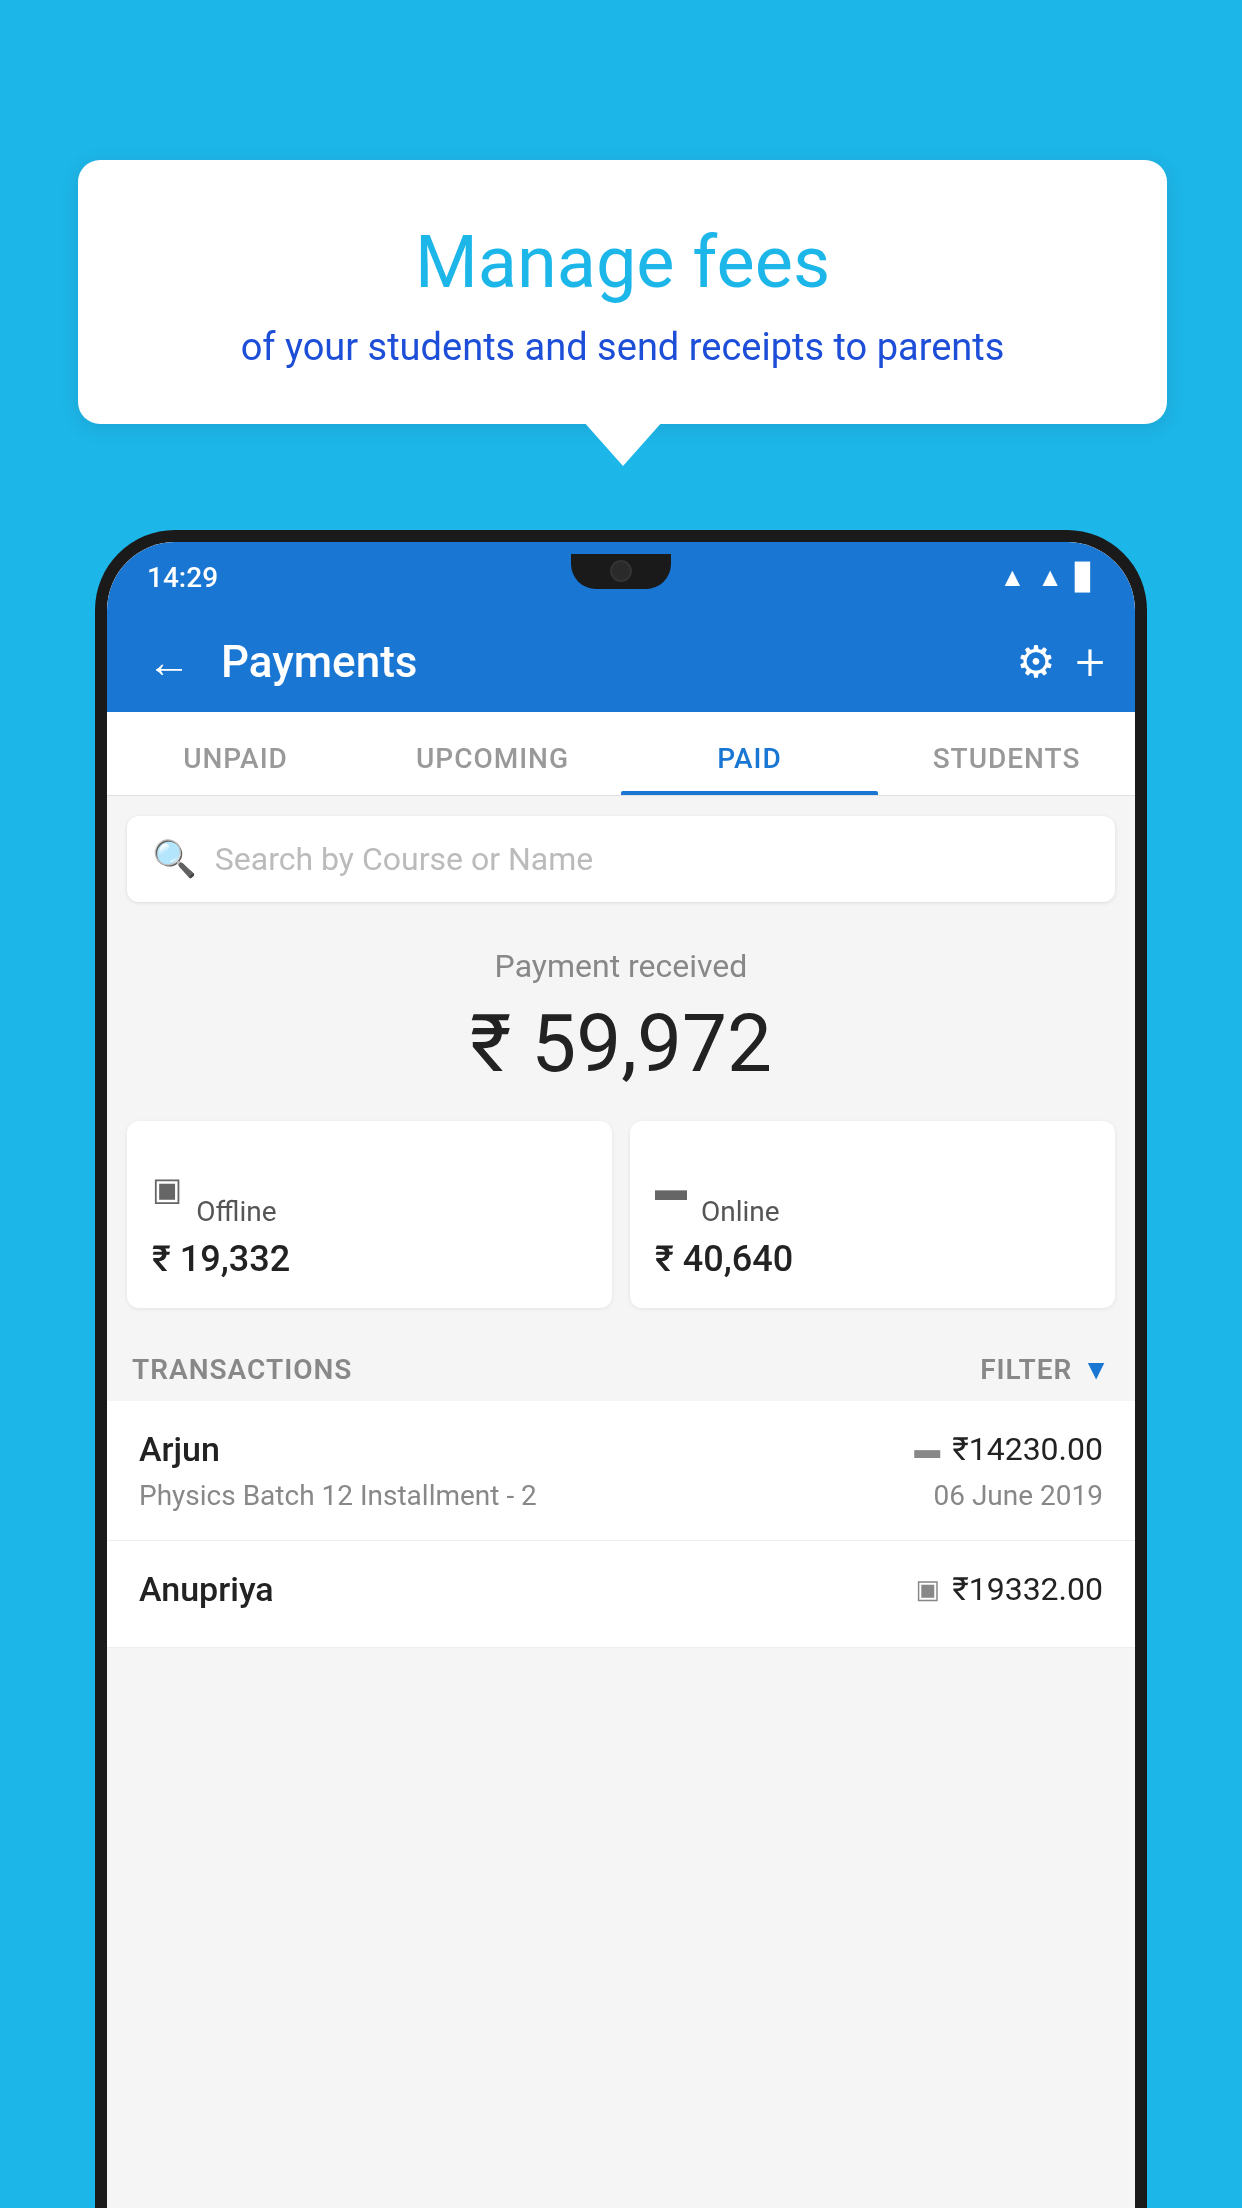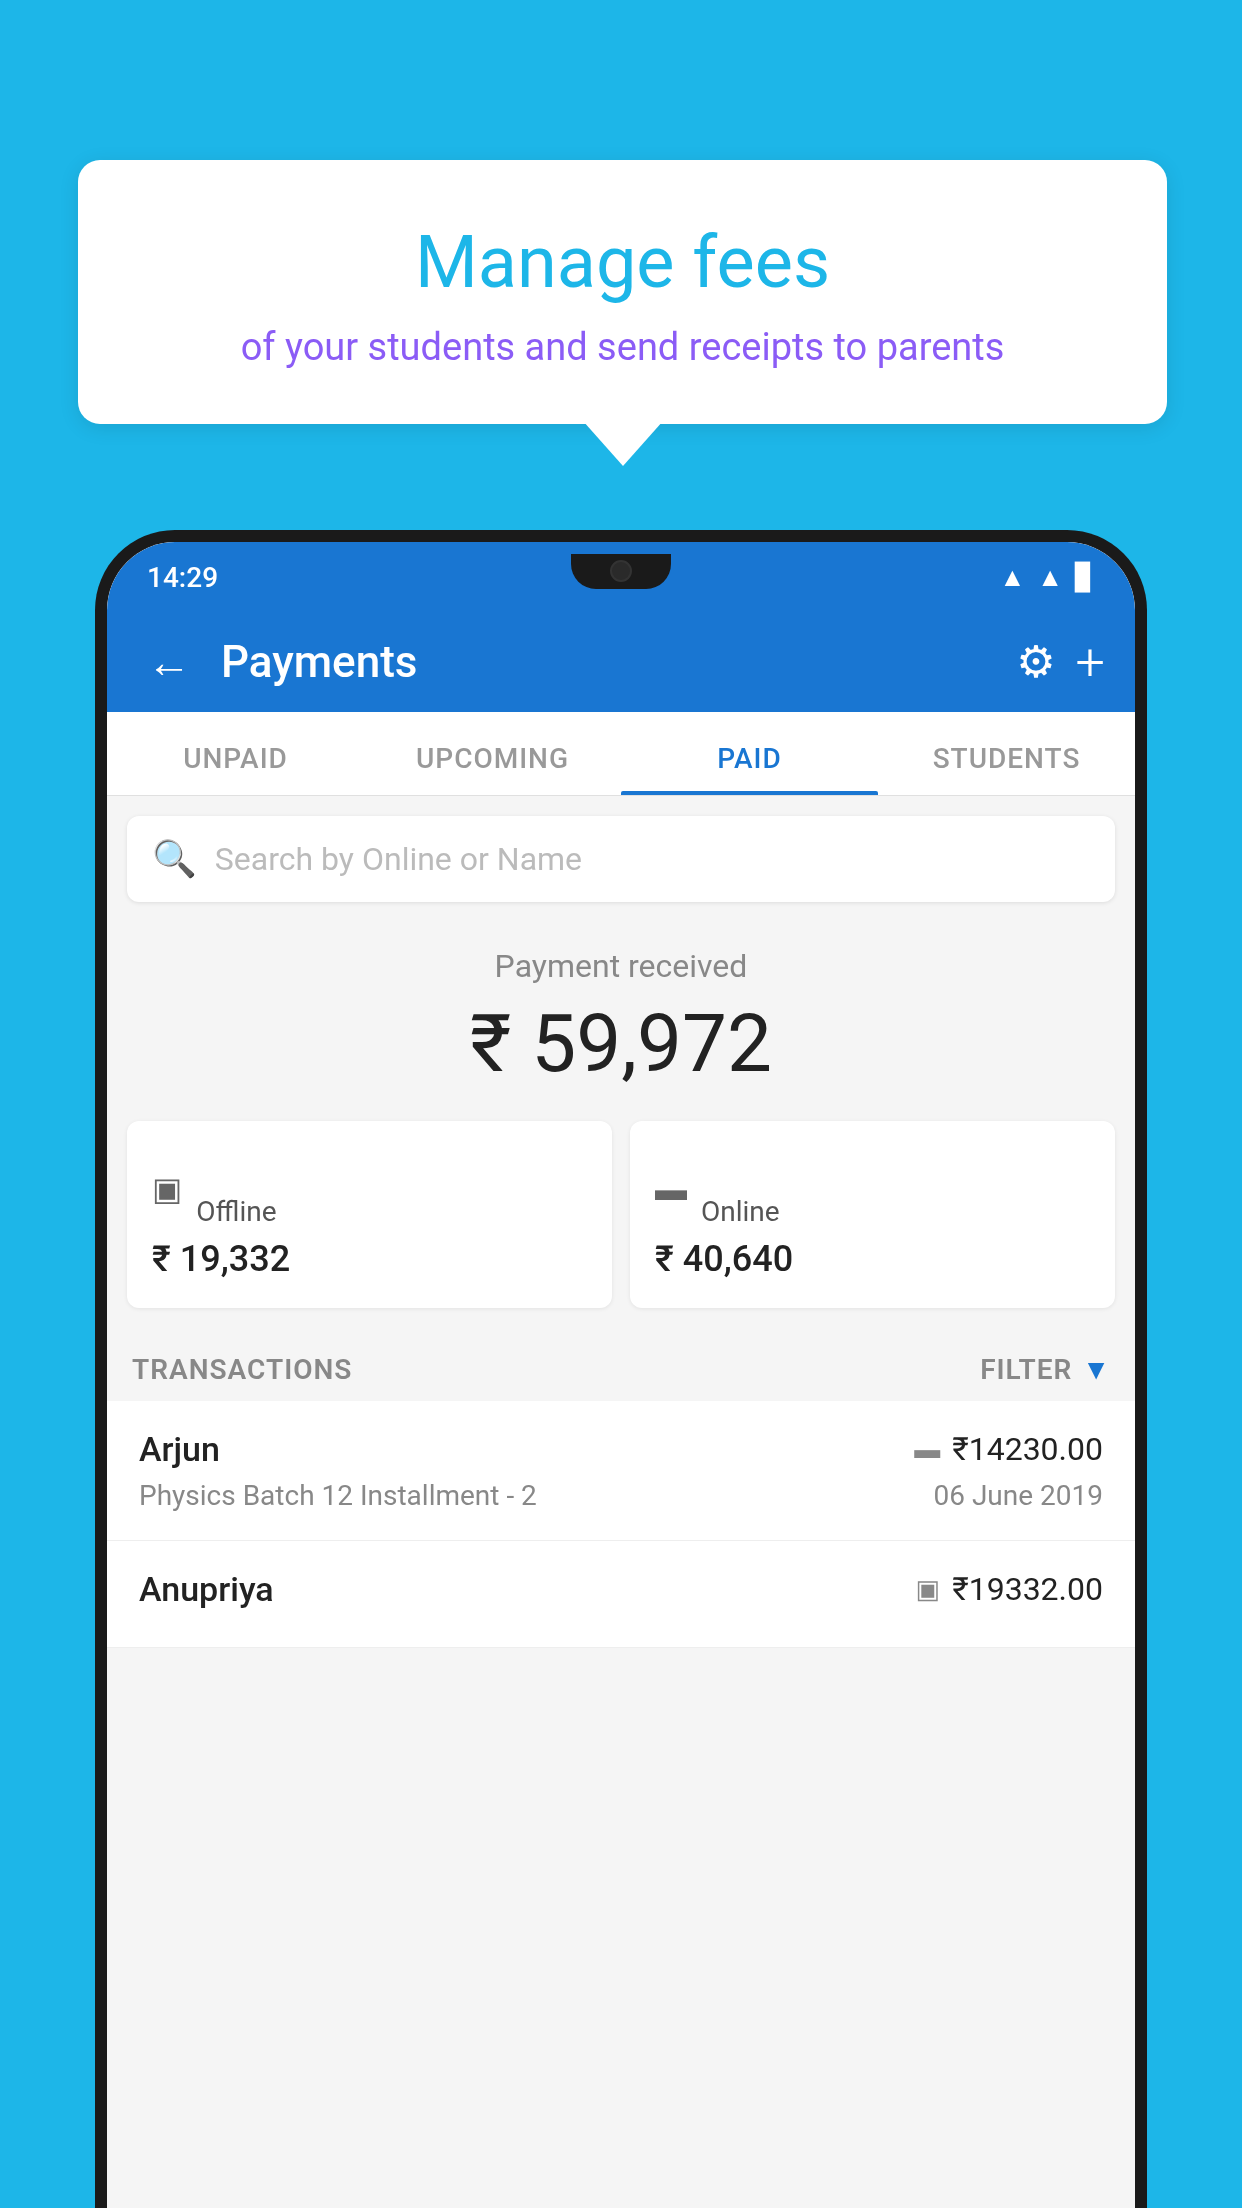--- a/index.html
+++ b/index.html
@@ -37,21 +37,21 @@
       border-top: 45px solid white;
     }
     .bubble-title {
       font-size: 72px;
       font-weight: 400;
       color: #1DB6E8;
       margin-bottom: 20px;
     }
     .bubble-subtitle {
       font-size: 38px;
-      color: #8b5cf6;
+      color: #1d4ed8;
       font-weight: 400;
     }
 
     
     .phone-frame {
       position: absolute;
       top: 530px;
       left: 95px;
       right: 95px;
       bottom: 0;
@@ -383,21 +383,21 @@
       </div>
       <div class="tab">
         <span>STUDENTS</span>
       </div>
     </div>
 
     <div class="content">
 
       <div class="search-bar">
         <span class="search-icon-svg">🔍</span>
-        <span class="search-placeholder">Search by Online or Name</span>
+        <span class="search-placeholder">Search by Course or Name</span>
       </div>
 
       <div class="payment-summary">
         <div class="payment-label">Payment received</div>
         <div class="payment-amount">₹ 59,972</div>
       </div>
 
       <div class="payment-cards">
         <div class="payment-card">
           <div class="payment-card-header">

